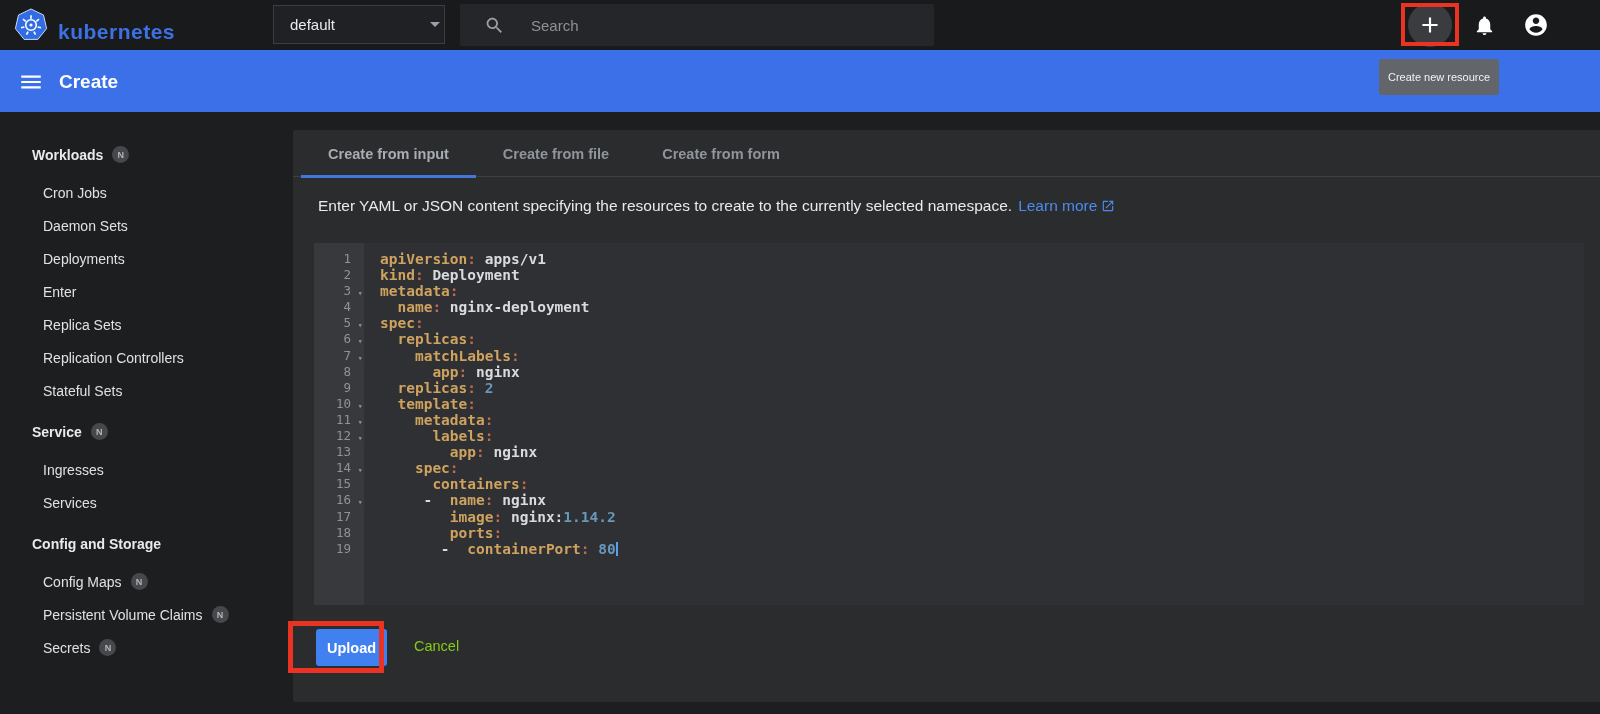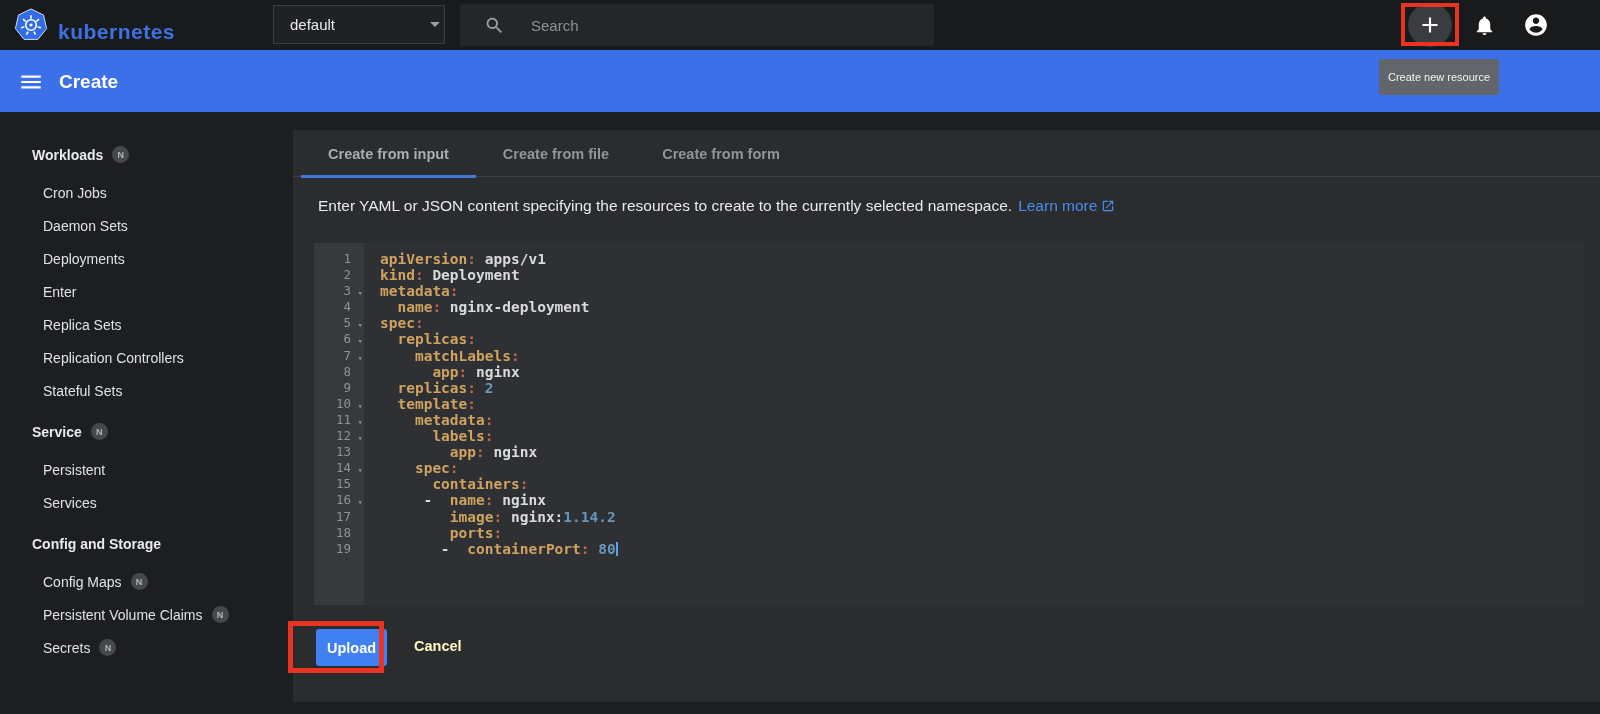--- a/index.html
+++ b/index.html
@@ -74,22 +74,22 @@
   .tk-k { color:#cfa35f;margin-left:9px; }
   .tk-p { color:#bf6a4c; }
   .tk-v { color:#d9dadc; }
   .tk-n { color:#6897bb; }
   .tk-c { display:inline-block; width:2px; height:14px; background:#5aa0f0; vertical-align:-2px; }
 
   
   .upload-btn { position:absolute; left:23px; top:499px; width:71px; height:37px; background:#4080f0;
                 color:#ffffff; font-size:14.5px; font-weight:bold; border:none; border-radius:3px;
                 cursor:pointer; font-family:"Liberation Sans",sans-serif; }
-  .cancel-link { position:absolute; left:121px; top:508px; color:#fef9c3; font-size:14.5px;
-                 font-weight:bold; cursor:pointer; }
+  .cancel-link { position:absolute; left:121px; top:508px; color:#84cc16; font-size:14.5px;
+                 font-weight:normal; cursor:pointer; }
 </style>
 </head>
 <body>
 
 <div id="stage">
 
   <div class="topbar">
     <div class="logo">
       <svg width="34" height="34" viewBox="0 0 34 34">
         <polygon points="17,1 29.5,7 32.6,20.6 23.9,31.4 10.1,31.4 1.4,20.6 4.5,7" fill="#326ce5" stroke="#cdd9f0" stroke-width="1"></polygon>
@@ -174,21 +174,21 @@
         <span>Replication Controllers</span>
       </div>
       <div class="side-item">
         <span>Stateful Sets</span>
       </div>
       <div class="side-header">
         <span>Service</span>
         <span class="nbadge">N</span>
       </div>
       <div class="side-item">
-        <span>Persistent</span>
+        <span>Ingresses</span>
       </div>
       <div class="side-item">
         <span>Services</span>
       </div>
       <div class="side-header">
         <span>Config and Storage</span>
       </div>
       <div class="side-item">
         <span>Config Maps</span>
         <span class="nbadge">N</span>

